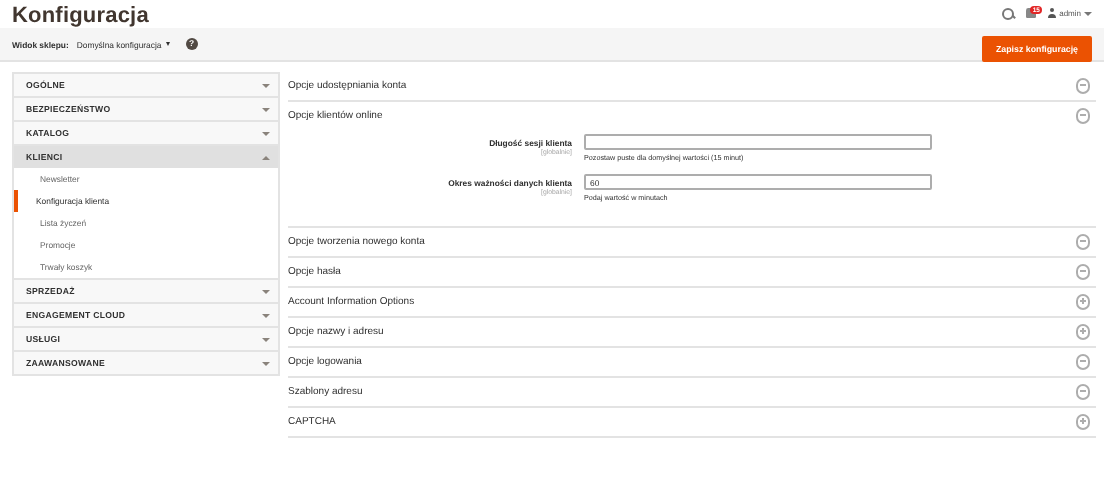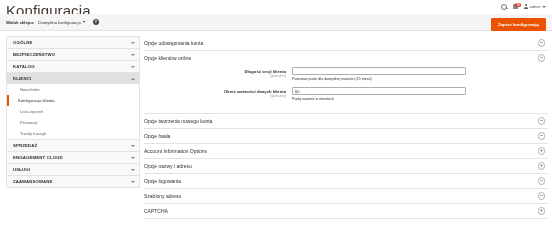--- a/index.html
+++ b/index.html
@@ -106,23 +106,23 @@
     width: 0; height: 0;
     border-left: 2px solid transparent;
     border-right: 2px solid transparent;
     border-top: 2.2px solid #777;
   }
 
   
   .page-title {
     position: absolute;
     top: 2px; left: 6px;
-    font-size: 15px;
+    font-size: 11px;
     color: #41362f;
-    font-weight: normal;
+    font-weight: bold;
     letter-spacing: 0.1px;
   }
 
   
   .switcher-strip {
     position: absolute;
     top: 14px; left: 0;
     width: 552px;
     height: 17px;
     background: #f5f5f5;

